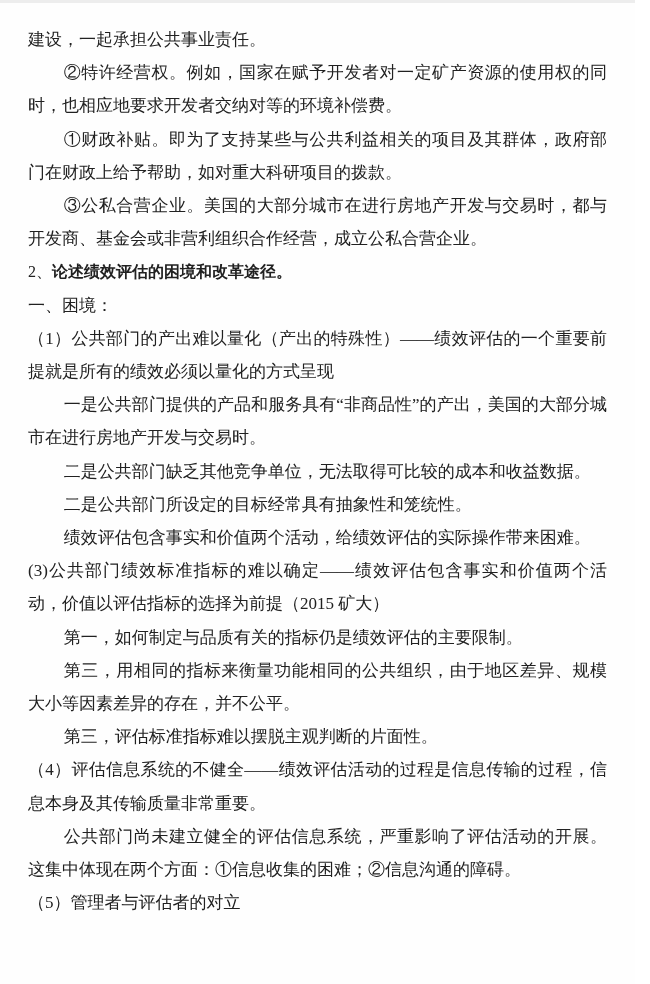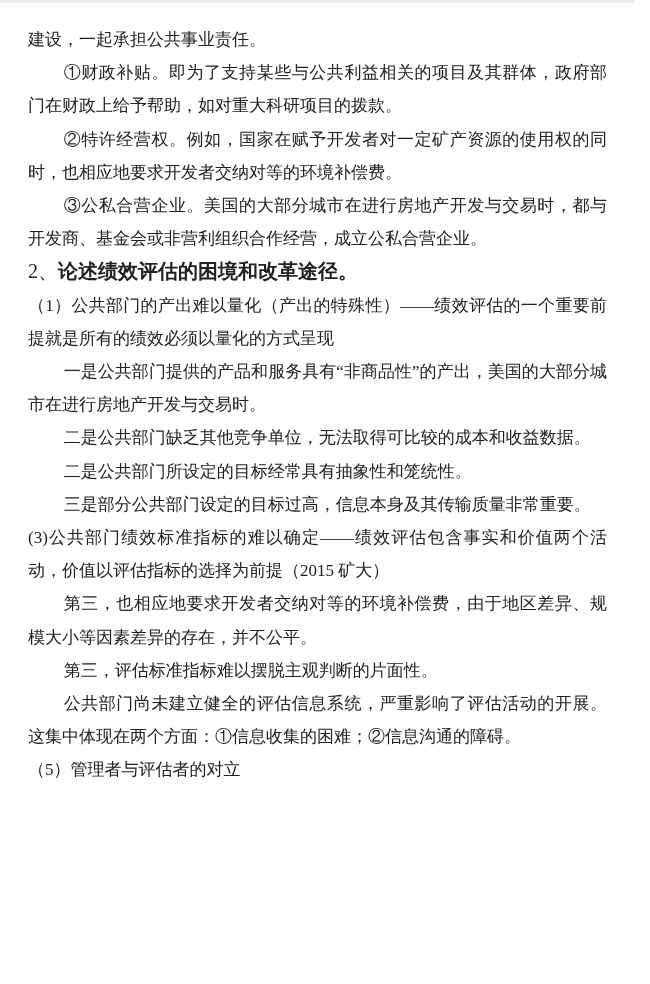--- a/index.html
+++ b/index.html
@@ -31,46 +31,49 @@
     line-height: 33.2px;
     text-align: justify;
     text-justify: inter-ideograph;
     letter-spacing: 0px;
     word-break: break-all;
   }
   .para.indent {
     text-indent: 2.1em;
   }
   .para.heading {
-    font-size: 20px;
+    font-size: 16px;
     line-height: 33.2px;
     font-weight: bold;
   }
   .para.heading .num {
     font-weight: normal;
   }
   .para.heading .ht {
     font-weight: bold;
   }
 </style>
 </head>
 <body>
 
 <div class="page">
   <div class="top-edge"></div>
   <div class="doc" id="doc">
       <p class="para">建设，一起承担公共事业责任。</p>
+      <p class="para indent">②特许经营权。例如，国家在赋予开发者对一定矿产资源的使用权的同时，也相应地要求开发者交纳对等的环境补偿费。</p>
       <p class="para indent">①财政补贴。即为了支持某些与公共利益相关的项目及其群体，政府部门在财政上给予帮助，如对重大科研项目的拨款。</p>
-      <p class="para indent">②特许经营权。例如，国家在赋予开发者对一定矿产资源的使用权的同时，也相应地要求开发者交纳对等的环境补偿费。</p>
       <p class="para indent">③公私合营企业。美国的大部分城市在进行房地产开发与交易时，都与开发商、基金会或非营利组织合作经营，成立公私合营企业。</p>
       <p class="para heading"><span class="num">2、</span><span class="ht">论述绩效评估的困境和改革途径。</span></p>
+      <p class="para">一、困境：</p>
       <p class="para">（1）公共部门的产出难以量化（产出的特殊性）——绩效评估的一个重要前提就是所有的绩效必须以量化的方式呈现</p>
       <p class="para indent">一是公共部门提供的产品和服务具有“非商品性”的产出，美国的大部分城市在进行房地产开发与交易时。</p>
       <p class="para indent">二是公共部门缺乏其他竞争单位，无法取得可比较的成本和收益数据。</p>
       <p class="para indent">二是公共部门所设定的目标经常具有抽象性和笼统性。</p>
-      <p class="para indent">三是部分公共部门设定的目标过高，信息本身及其传输质量非常重要。</p>
+      <p class="para indent">绩效评估包含事实和价值两个活动，给绩效评估的实际操作带来困难。</p>
       <p class="para">(3)公共部门绩效标准指标的难以确定——绩效评估包含事实和价值两个活动，价值以评估指标的选择为前提（2015 矿大）</p>
-      <p class="para indent">第三，也相应地要求开发者交纳对等的环境补偿费，由于地区差异、规模大小等因素差异的存在，并不公平。</p>
+      <p class="para indent">第一，如何制定与品质有关的指标仍是绩效评估的主要限制。</p>
+      <p class="para indent">第三，用相同的指标来衡量功能相同的公共组织，由于地区差异、规模大小等因素差异的存在，并不公平。</p>
       <p class="para indent">第三，评估标准指标难以摆脱主观判断的片面性。</p>
+      <p class="para">（4）评估信息系统的不健全——绩效评估活动的过程是信息传输的过程，信息本身及其传输质量非常重要。</p>
       <p class="para indent">公共部门尚未建立健全的评估信息系统，严重影响了评估活动的开展。这集中体现在两个方面：①信息收集的困难；②信息沟通的障碍。</p>
       <p class="para">（5）管理者与评估者的对立</p>
     </div>
 </div>
 
 </body></html>

